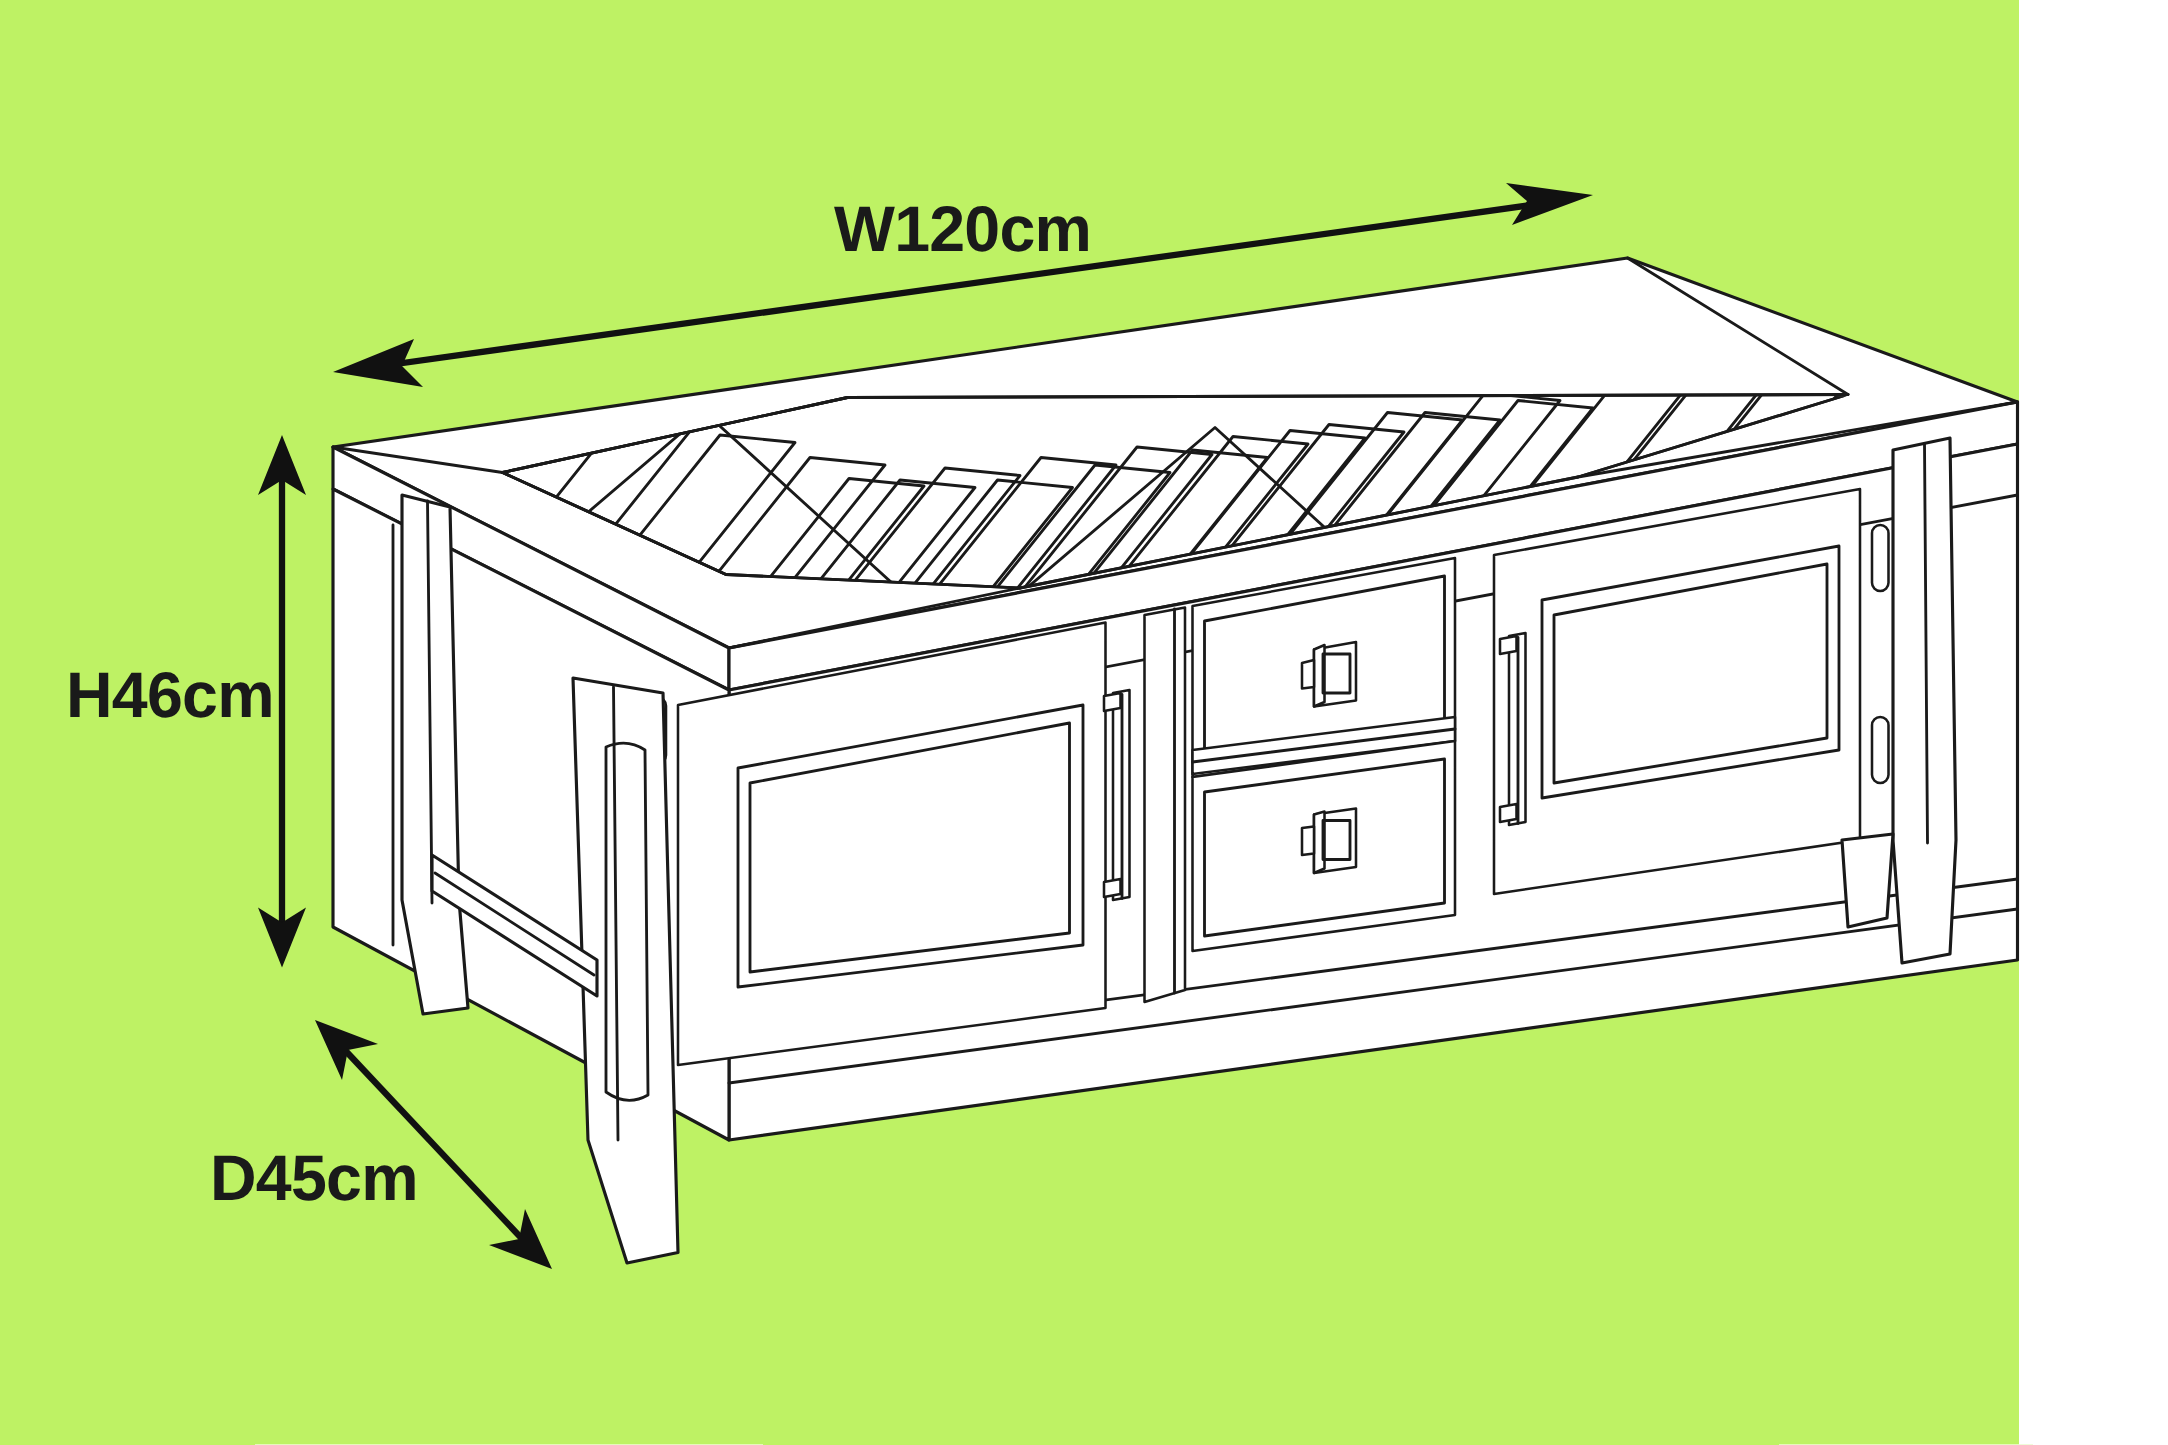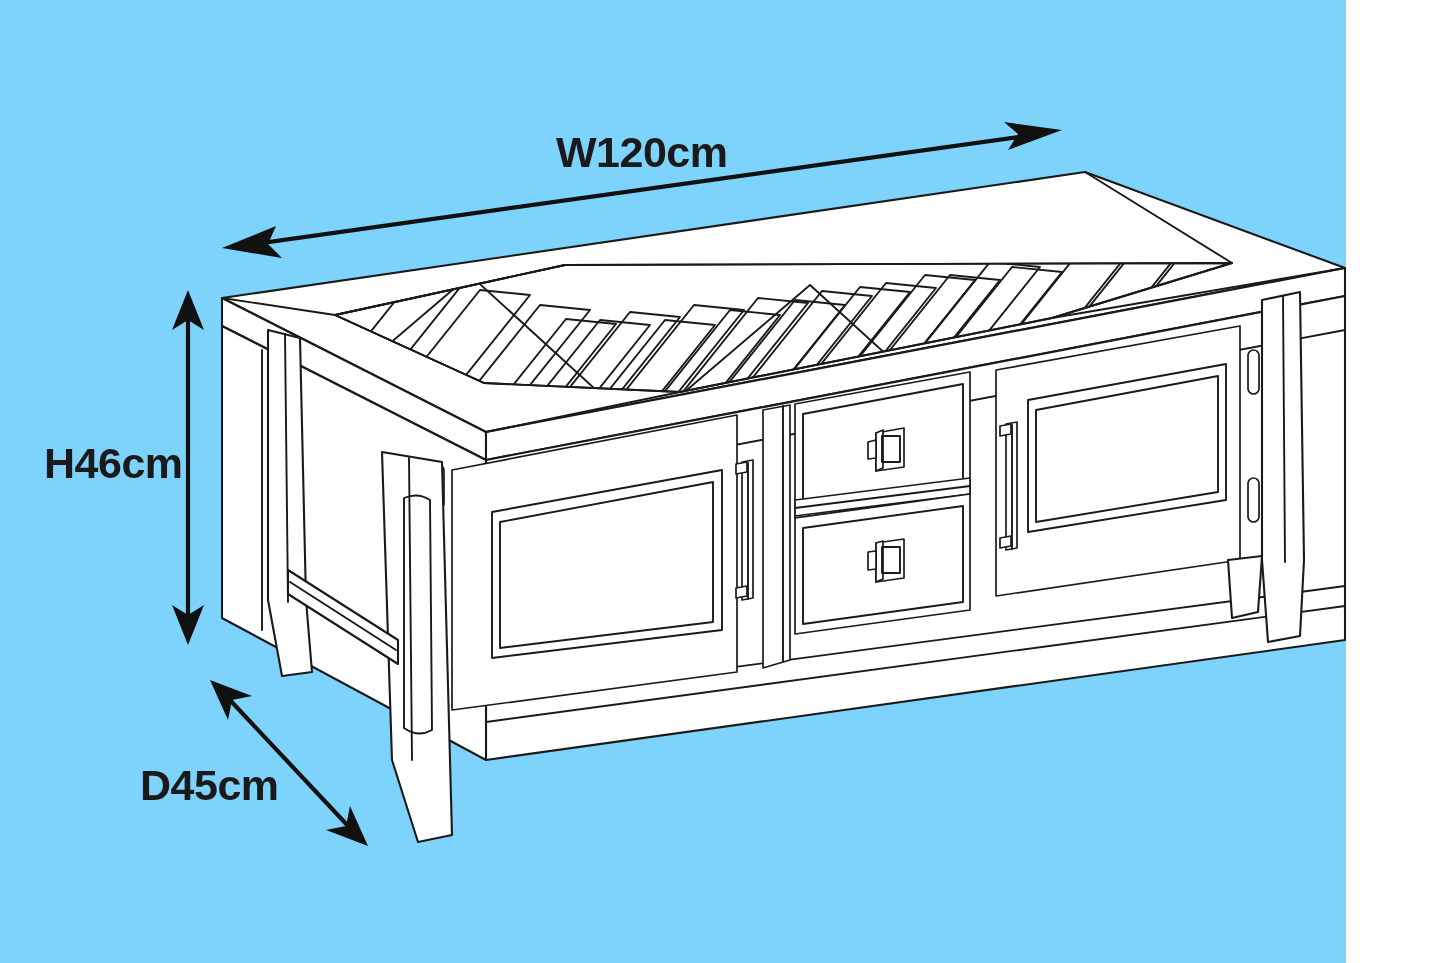--- a/index.html
+++ b/index.html
@@ -11,21 +11,21 @@
   body {
     width: 1445px;
     height: 963px;
     overflow: hidden;
     font-family: "Liberation Sans", sans-serif;
   }
   #stage {
     position: relative;
     width: 1346px;
     height: 963px;
-    background: #7dd3fc;
+    background: #bef264;
   }
   #drawing {
     position: absolute;
     top: 0;
     left: 0;
     width: 1445px;
     height: 963px;
     display: block;
   }
   .dim-label {

